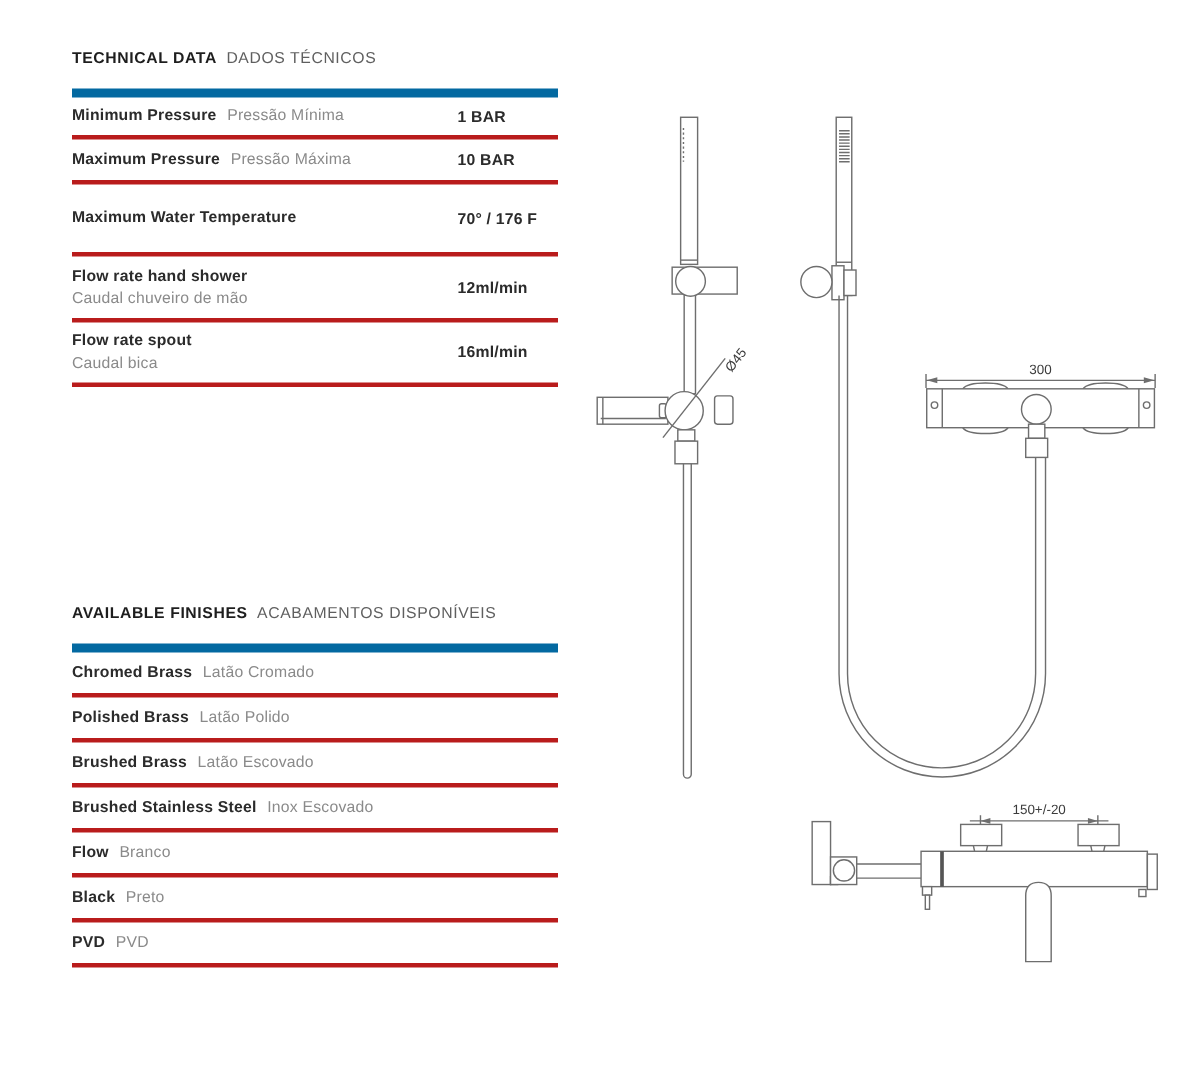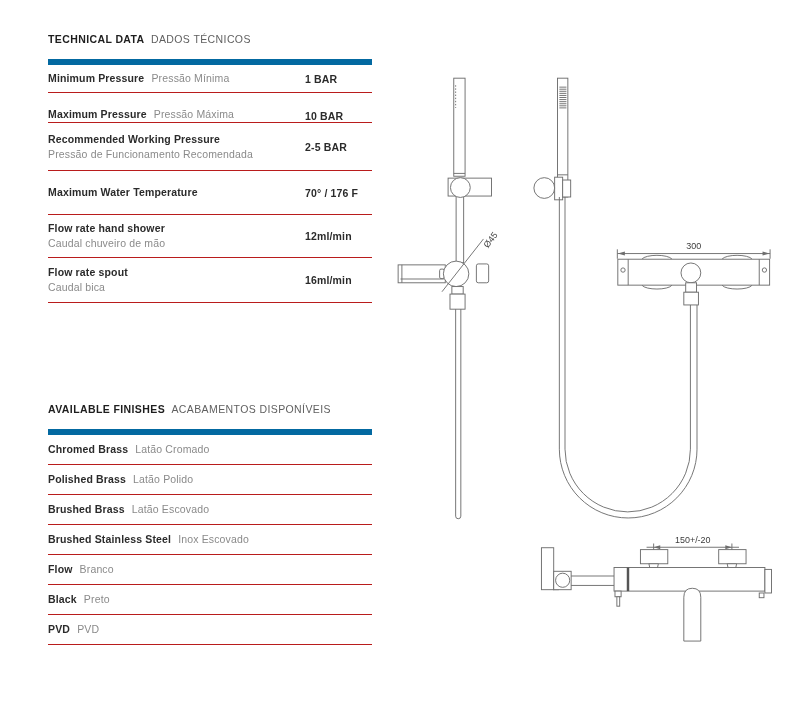--- a/index.html
+++ b/index.html
@@ -11,31 +11,31 @@
   #tech-section{top:33px;}
   #finish-section{top:403px;}
   .section-head{
     font-size:10.5px;letter-spacing:.4px;padding-bottom:14px;
     border-bottom:6px solid #0369a1;white-space:nowrap;
   }
   .head-en{font-weight:bold;color:#1e1e1e;}
   .head-pt{color:#5f5f5f;margin-left:3px;}
   .t-row{
     display:flex;align-items:center;justify-content:space-between;
-    border-bottom:1px solid #b91c1c;box-sizing:border-box;
+    border-bottom:3px solid #b91c1c;box-sizing:border-box;
   }
   .t-label{flex:1;font-size:10.5px;line-height:1.4;letter-spacing:.15px;padding-right:6px;}
   .en{font-weight:bold;color:#2b2b2b;}
   .pt{color:#8a8a8a;}
   .t-row:not(.stacked) .pt{margin-left:4px;}
   .stacked .pt{display:block;}
   .t-value{width:67px;font-size:10.5px;font-weight:bold;color:#2b2b2b;letter-spacing:.15px;}
   
   #tech-rows .t-row:nth-child(1){height:28px;}
-  #tech-rows .t-row:nth-child(2){height:30px;align-items:flex-end;}
+  #tech-rows .t-row:nth-child(2){height:30px;}
   #tech-rows .t-row:nth-child(3){height:48px;}
   #tech-rows .t-row:nth-child(4){height:44px;}
   #tech-rows .t-row:nth-child(5){height:43px;}
   #tech-rows .t-row:nth-child(6){height:45px;}
   #tech-rows .t-row:nth-child(7){height:47px;margin-left:24px;}
   #finish-rows .t-row{height:30px;}
   #drawings{position:absolute;left:380px;top:40px;}
   #drawings text{font-family:"Liberation Sans",sans-serif;font-size:9.5px;fill:#3c3c3c;stroke:none;}
 </style>
 </head>
@@ -53,27 +53,20 @@
         <span class="pt">Pressão Mínima</span>
       </div>
       <div class="t-value">1 BAR</div>
     </div>
     <div class="t-row">
       <div class="t-label">
         <span class="en">Maximum Pressure</span>
         <span class="pt">Pressão Máxima</span>
       </div>
       <div class="t-value">10 BAR</div>
-    </div>
-    <div class="t-row stacked">
-      <div class="t-label">
-        <span class="en">Recommended Working Pressure</span>
-        <span class="pt">Pressão de Funcionamento Recomendada</span>
-      </div>
-      <div class="t-value">2-5 BAR</div>
     </div>
     <div class="t-row stacked">
       <div class="t-label">
         <span class="en">Maximum Water Temperature</span>
       </div>
       <div class="t-value">70° / 176 F</div>
     </div>
     <div class="t-row stacked">
       <div class="t-label">
         <span class="en">Flow rate hand shower</span>

